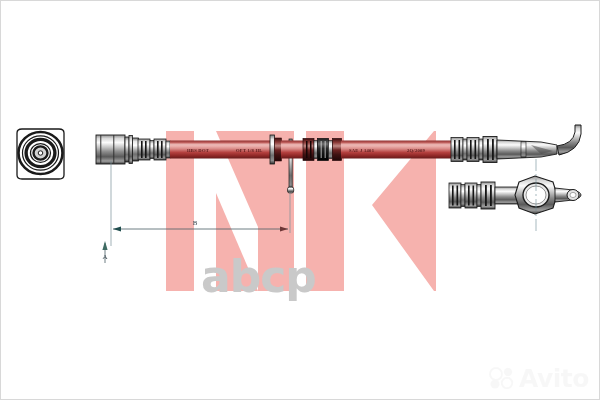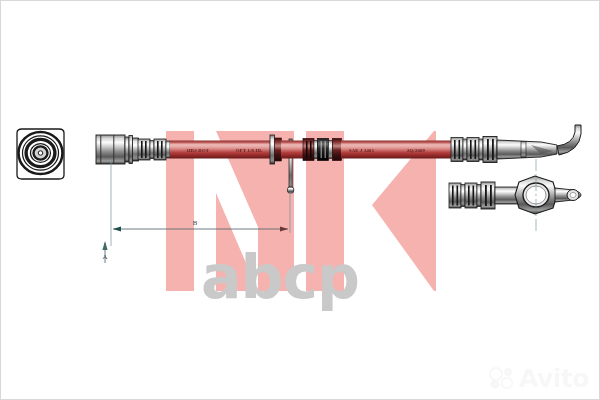--- a/index.html
+++ b/index.html
@@ -10,21 +10,21 @@
   }
 
   
   #wm-nk{
     position:absolute;left:165px;top:130px;width:270px;height:160px;
     z-index:1;pointer-events:none;
   }
   #wm-abcp{
     position:absolute;left:200px;top:253px;width:140px;height:46px;
     z-index:4;pointer-events:none;
-    font-size:60px;font-weight:bold;color:#c9c9c9;letter-spacing:-1px;
+    font-size:44px;font-weight:bold;color:#c9c9c9;letter-spacing:-1px;
     line-height:46px;font-family:"DejaVu Sans",sans-serif;
   }
   #wm-avito{
     position:absolute;right:10px;bottom:8px;height:26px;
     z-index:4;pointer-events:none;display:flex;align-items:center;gap:4px;
     opacity:.55;
   }
   #wm-avito .av-text{
     font-size:25px;font-weight:bold;color:#f2f2f2;letter-spacing:-.5px;
     font-family:"DejaVu Sans",sans-serif;

